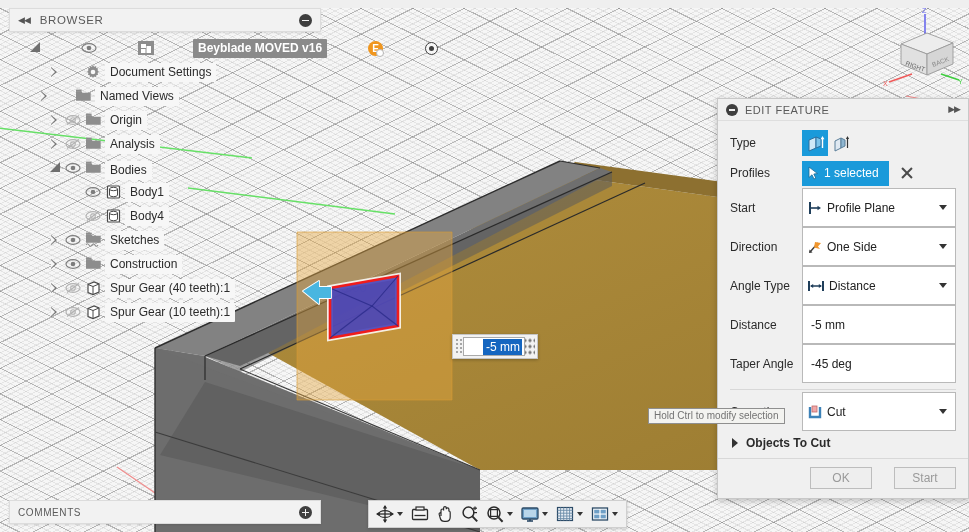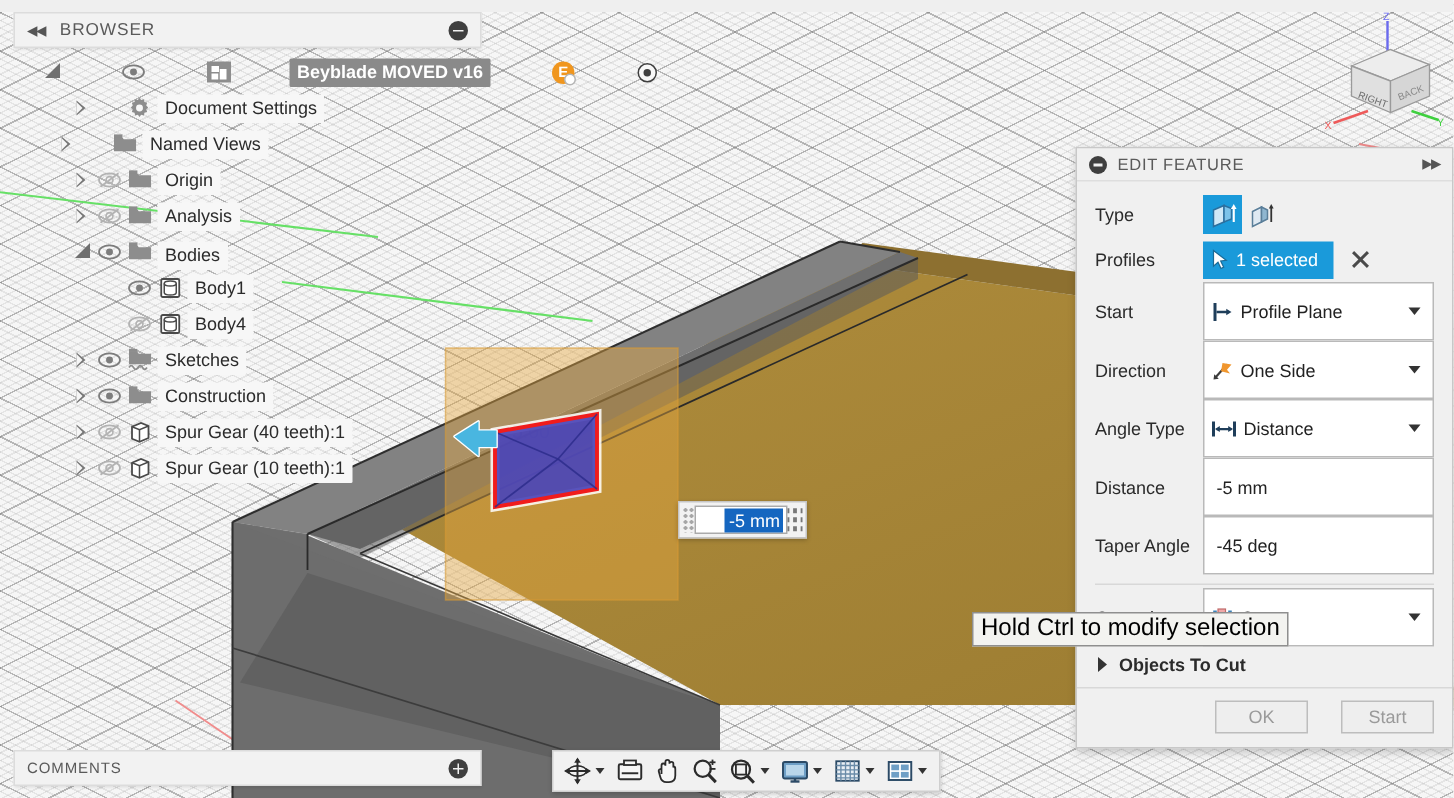--- a/index.html
+++ b/index.html
@@ -196,21 +196,21 @@
   .btn {
     min-width: 62px; height: 22px; border: 1px solid #bdbdbd; background: #eeeeee;
     color: #9a9a9a; font-size: 12px; display:flex; align-items:center; justify-content:center;
     cursor: pointer;
   }
 
   
   #tooltip {
     position: absolute; left: 648px; top: 408px; z-index: 60;
     background: #f3f3f0; border: 1px solid #8f8f8f; padding: 1px 5px 2px 5px;
-    font-size: 16px; color: #000000; white-space: nowrap;
+    font-size: 10px; color: #737373; white-space: nowrap;
   }
 
   
   #valueeditor {
     position: absolute; left: 452px; top: 334px; z-index: 50;
     height: 25px; background: #f2f2f2; border: 1px solid #c5c5c5;
     display: flex; align-items: center; padding: 0 2px; box-shadow: 0 1px 3px rgba(0,0,0,.25);
   }
   .grip { width: 8px; height: 17px; flex:none; cursor: move;
     background-image: radial-gradient(#999 40%, transparent 41%);

